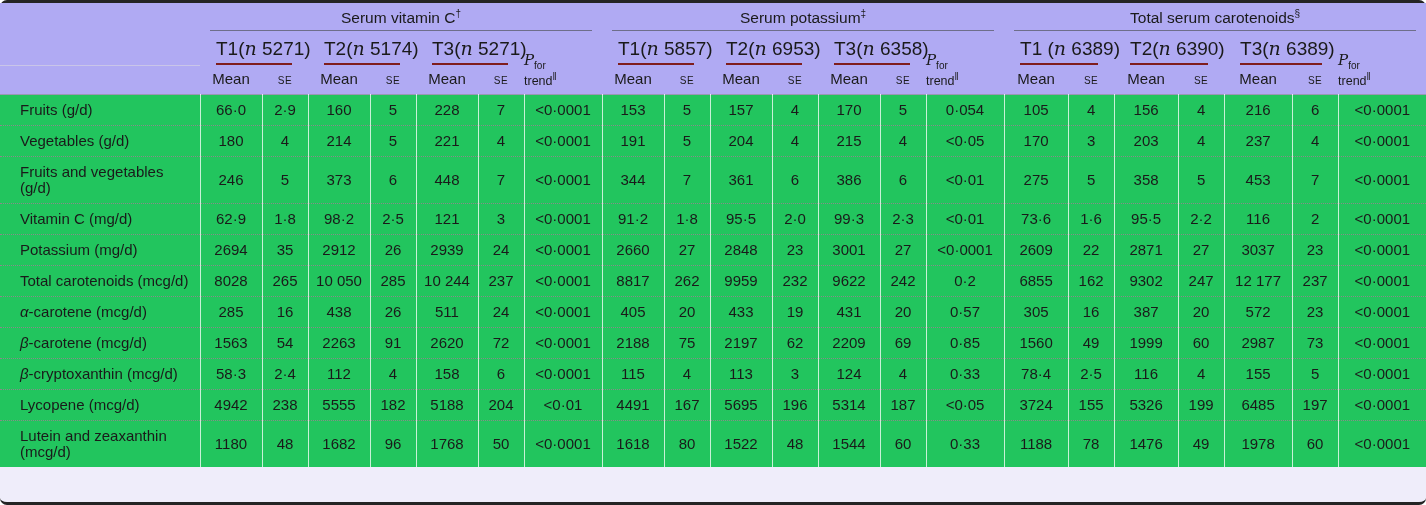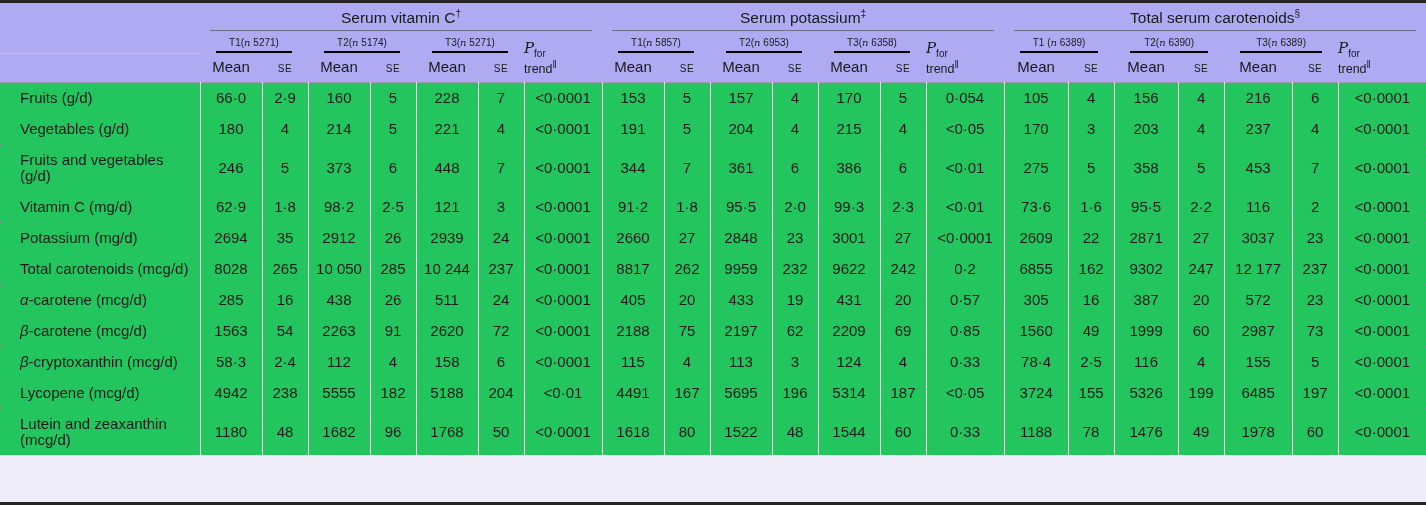--- a/index.html
+++ b/index.html
@@ -8,20 +8,21 @@
     overflow: hidden;
     font-family: "Liberation Sans", "DejaVu Sans", sans-serif;
     background: #ffffff;
   }
   .tbl-wrap {
     width: 1426px; height: 505px;
     border-top: 3px solid #242424;
     border-bottom: 3px solid #242424;
     box-sizing: border-box;
     background: #efedfa;
+    border-radius: 7px;
   }
   table {
     width: 1426px;
     border-collapse: collapse;
     table-layout: fixed;
     color: #1a1a1a;
     font-size: 15px;
   }
   thead { background: #b0aaf3; }
   thead th { font-weight: normal; text-align: center; vertical-align: bottom; padding: 0; }
@@ -29,22 +30,22 @@
   .group-rule {
     margin: 0 10px;
     padding-bottom: 3px;
     border-bottom: 1px solid #6e6e8a;
     font-size: 15.5px;
   }
   .stub-h { border: none; }
   .t-rule {
     margin: 2px 16px 0 16px;
     padding: 4px 0 3px 0;
-    border-bottom: 2px solid #000000;
-    font-size: 10px;
+    border-bottom: 2px solid #7f1d1d;
+    font-size: 19px;
     white-space: nowrap;
   }
   tr.tertile-row th.stub-h { border-bottom: 1px solid #c9c5e8; }
   .meanse-row th { padding: 5px 2px 7px 2px; }
   .se-label { font-size: 10px; letter-spacing: 0.5px; }
   .ptrend { text-align: left; line-height: 1.05; padding-bottom: 6px; }
   .ptrend .l1 { display: block; font-size: 15px; }
   .ptrend .l1 i { font-family: "DejaVu Serif", serif; }
   .ptrend .l1 sub { font-size: 10px; }
   .ptrend .l2 { display: block; font-size: 12.5px; }

